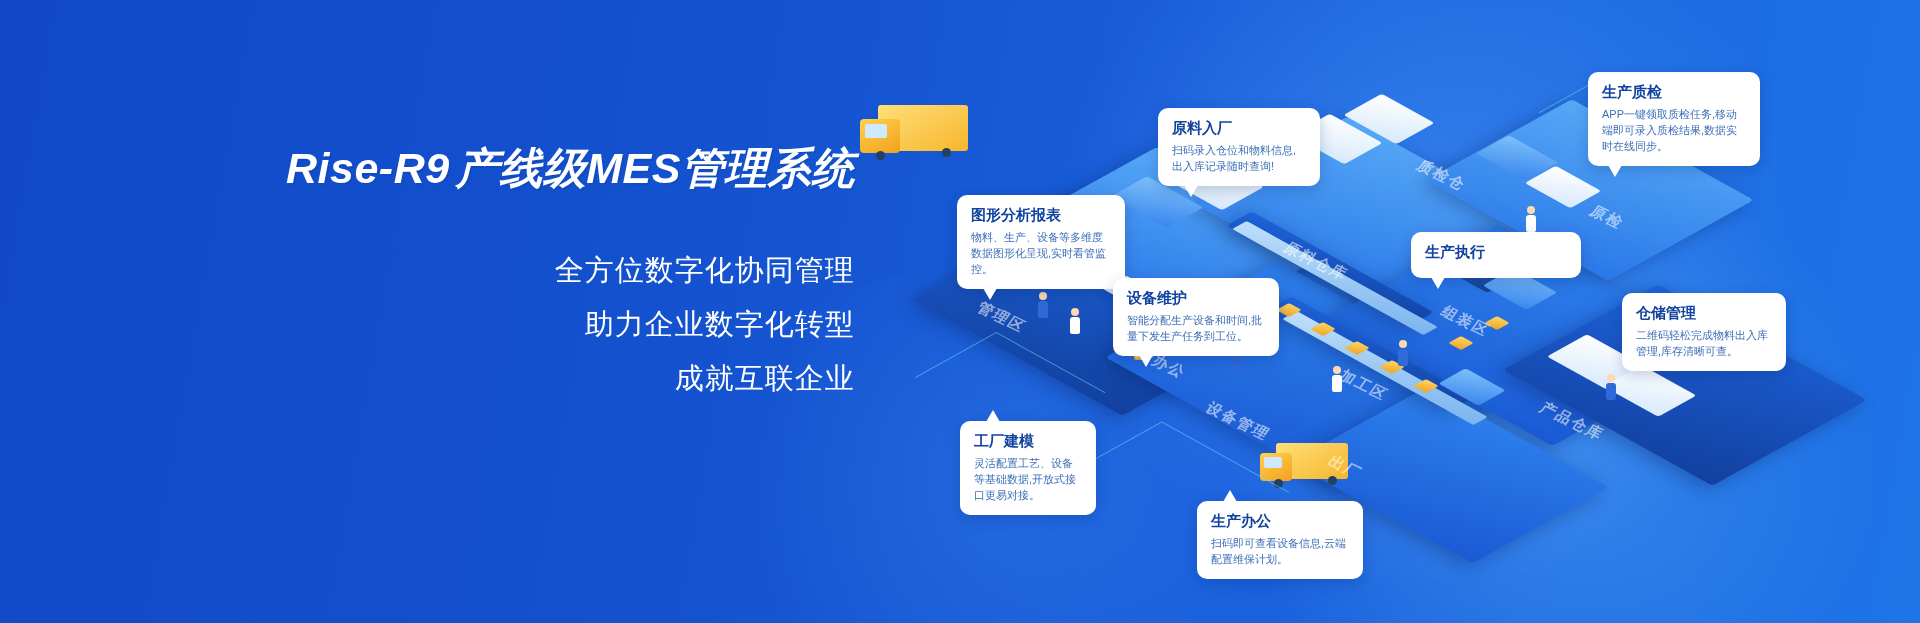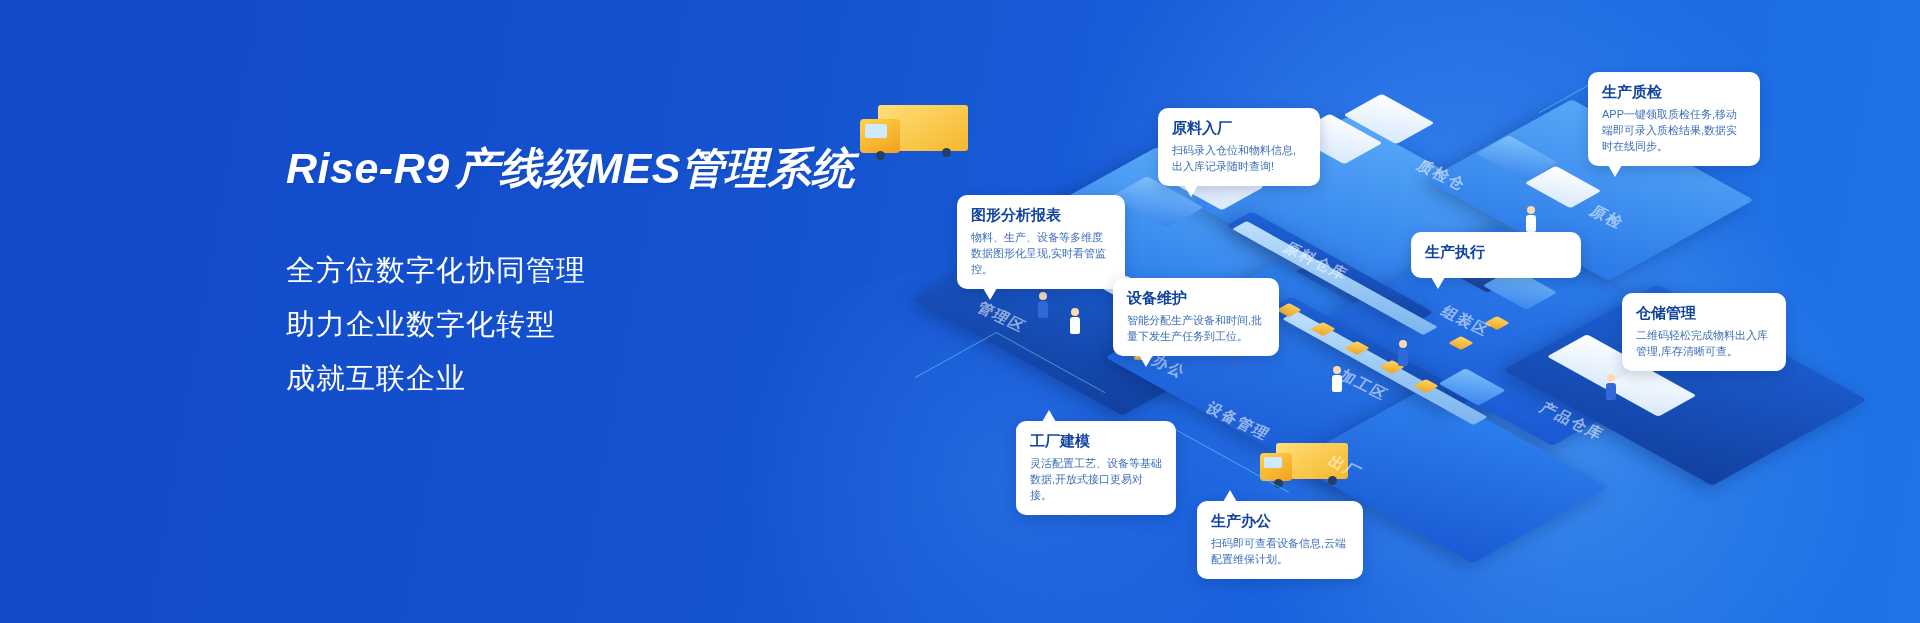--- a/index.html
+++ b/index.html
@@ -30,21 +30,21 @@
   .copy { position: absolute; left: 286px; top: 140px; }
   .headline {
     font-size: 43px; font-weight: bold; font-style: italic;
     color: #ffffff; letter-spacing: 0.5px; white-space: nowrap;
     text-shadow: 2px 2px 0 rgba(0,0,0,0.06);
   }
   .headline .en { margin-right: 6px; }
   .sub { margin-top: 45px; }
   .sub-line {
     font-size: 29px; color: #ffffff; line-height: 54px;
-    white-space: nowrap; letter-spacing: 1px;
+    white-space: nowrap; letter-spacing: 1px; text-align: right;
   }
 
   
   .scene { position: absolute; left: 930px; top: 40px; width: 990px; height: 560px; }
   .plate {
     position: absolute;
     background: linear-gradient(160deg, #2f82ef, #1a5ad4);
     transform: rotate(45deg) skew(-16deg, -16deg);
     border-radius: 4px;
     box-shadow: 0 6px 18px rgba(5,30,90,0.35);
@@ -273,21 +273,21 @@
     <div class="c-title">生产执行</div>
     <div class="tail tail-down" style="left:20px;"></div>
   </div>
 
   <div class="card" style="left:1622px; top:293px; width:164px;">
     <div class="c-title">仓储管理</div>
     <div class="c-body">二维码轻松完成物料出入库管理,库存清晰可查。</div>
     <div class="tail tail-left"></div>
   </div>
 
-  <div class="card" style="left:1016px; top:421px; width:160px;">
+  <div class="card" style="left:960px; top:421px; width:136px;">
     <div class="c-title">工厂建模</div>
     <div class="c-body">灵活配置工艺、设备等基础数据,开放式接口更易对接。</div>
     <div class="tail tail-up"></div>
   </div>
 
   <div class="card" style="left:1197px; top:501px; width:166px;">
     <div class="c-title">生产办公</div>
     <div class="c-body">扫码即可查看设备信息,云端配置维保计划。</div>
     <div class="tail tail-up"></div>
   </div>

